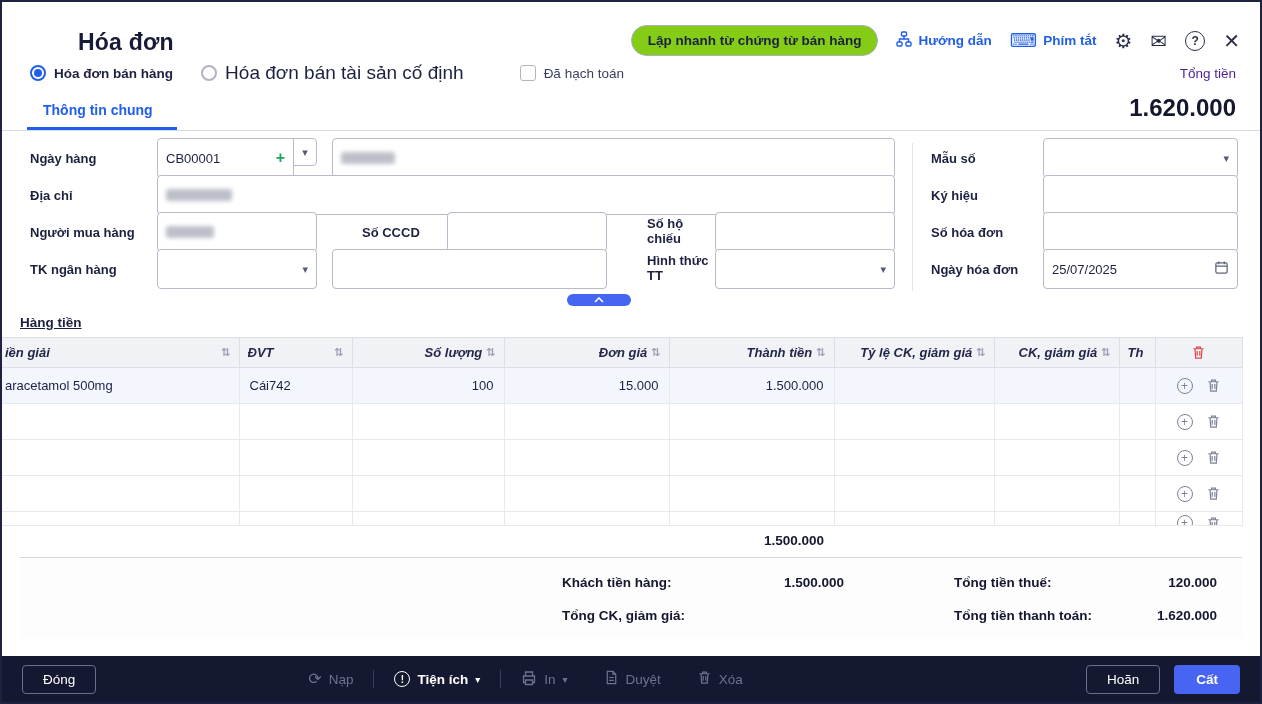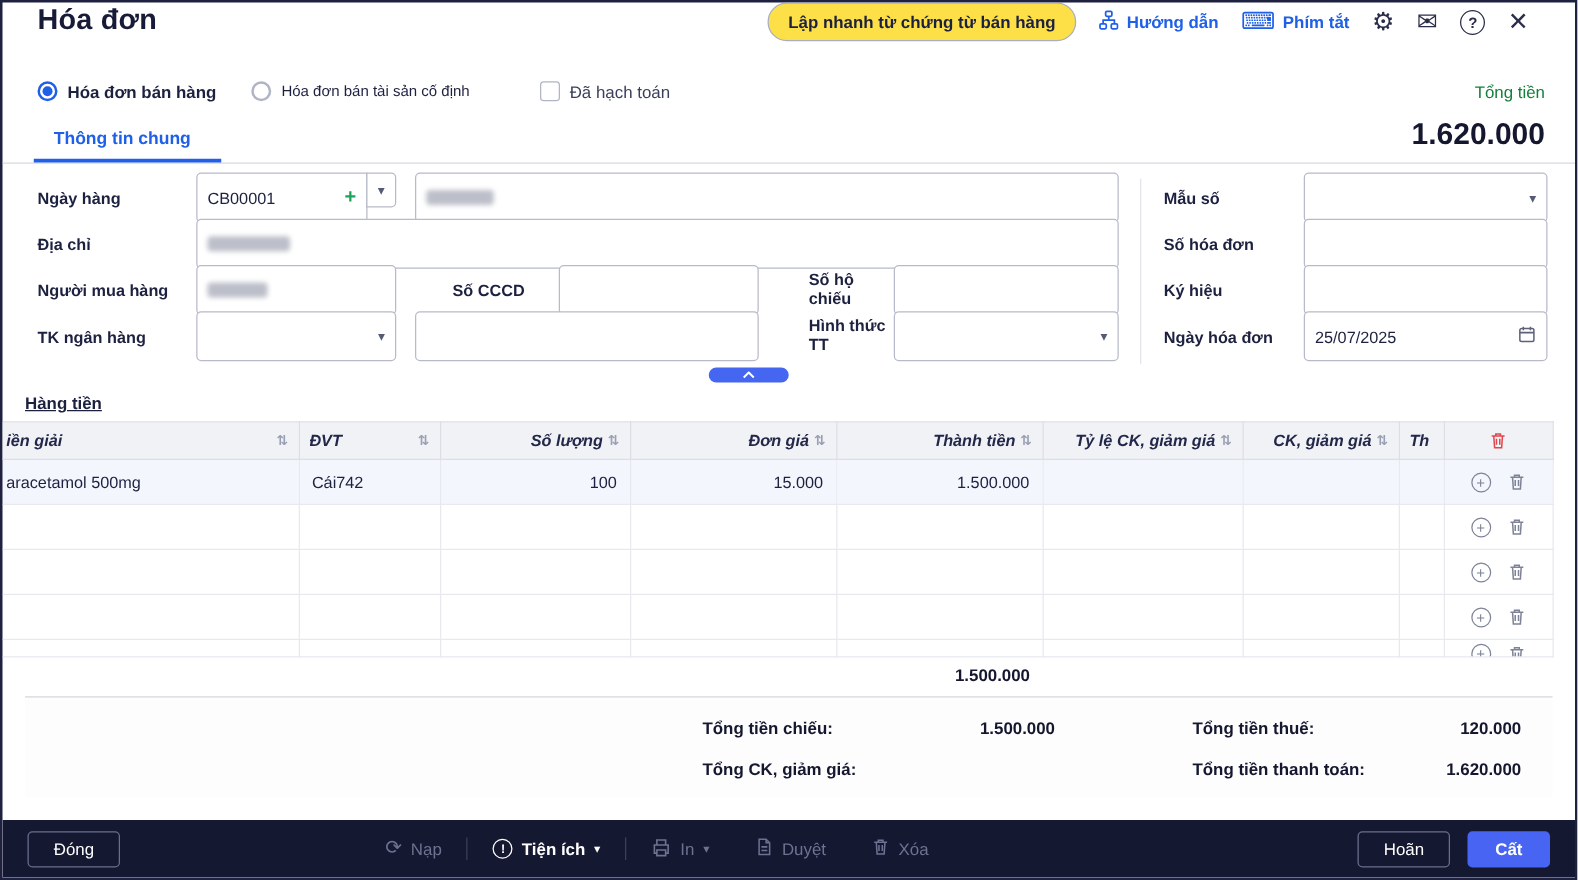--- a/index.html
+++ b/index.html
@@ -2,45 +2,45 @@
 <html><head>
 <meta charset="utf-8">
 <style>
   * { box-sizing: border-box; margin: 0; padding: 0; }
   body { margin:0; background:#e8e8ec; font-family:"Liberation Sans","DejaVu Sans",sans-serif; }
   .window {
     width:1262px; height:704px; background:#fff; border:2px solid #1e2140;
     display:flex; flex-direction:column; overflow:hidden; position:relative;
   }
   
-  .titlebar { height:54px; display:flex; align-items:flex-start; padding:0 37px 0 28px; flex-shrink:0; }
+  .titlebar { height:54px; display:flex; align-items:flex-end; padding:0 20px 0 28px; flex-shrink:0;margin-left:48px; }
   .page-title { font-size:23px; font-weight:800; color:#181b38; letter-spacing:.2px; }
   .titlebar-right { margin-left:auto; display:flex; align-items:center; gap:18px; }
-  .pill-btn { border:1px solid #a9aec0; border-radius:18px; background:#fde047; padding:7px 16px;
+  .pill-btn { border:1px solid #a9aec0; border-radius:18px; background:#84cc16; padding:7px 16px;
     font-size:13.5px; color:#1d2140; font-weight:600; cursor:pointer; white-space:nowrap; font-family:inherit; }
   .hlink { display:flex; align-items:center; gap:6px; color:#2060e8; font-size:13.5px; font-weight:600;
     text-decoration:none; cursor:pointer; }
   .kbd-glyph { font-size:19px; line-height:1; }
   .tool-icon { font-size:20px; color:#2a2e4a; cursor:pointer; line-height:1; }
   .help-circ { width:20px; height:20px; border:1.7px solid #2a2e4a; border-radius:50%;
     display:flex; align-items:center; justify-content:center; font-size:12px; font-weight:700; color:#2a2e4a; cursor:pointer; }
   .close-x { font-size:20px; color:#2a2e4a; cursor:pointer; font-weight:400; }
   
   .type-row { height:34px; display:flex; align-items:center; padding:0 24px 0 28px; flex-shrink:0; }
   .radio-item { display:flex; align-items:center; gap:8px; margin-right:28px; cursor:pointer; }
   .radio-dot { width:16px; height:16px; border-radius:50%; border:2px solid #2060e8; display:flex;
     align-items:center; justify-content:center; background:#fff; flex-shrink:0; }
   .radio-dot .dot { width:8px; height:8px; border-radius:50%; background:#2060e8; }
   .radio-dot.off { border:2px solid #b0b4c4; }
   .radio-label-b { font-size:13.5px; font-weight:700; color:#1d2140; }
-  .radio-label { font-size:12px; color:#1d2140; }
+  .radio-label { font-size:19px; color:#1d2140; }
   .chk-item { display:flex; align-items:center; gap:8px; margin-left:28px; cursor:pointer; }
   .chk-box { width:16px; height:16px; border:1.5px solid #b0b4c4; border-radius:3px; background:#fff; }
   .chk-label { font-size:13.5px; color:#3a3f5c; }
-  .total-label { margin-left:auto; font-size:13.5px; color:#15803d; }
+  .total-label { margin-left:auto; font-size:13.5px; color:#4c1d95; }
   
   .tab-row { height:41px; display:flex; align-items:flex-end; border-bottom:1px solid #d8dae2; flex-shrink:0; }
   .tab { margin-left:25px; padding:9px 24px 9px 16px; font-size:14px; font-weight:700; color:#2060e8;
     border-bottom:3px solid #2060e8; cursor:pointer; }
   .big-total { margin-left:auto; padding:0 24px 8px 0; font-size:24px; font-weight:800; color:#14172e; }
   
   .form-area { display:flex; padding-top:12px; flex-shrink:0; }
   .form-left { width:910px; flex-shrink:0; }
   .frow { display:flex; align-items:center; height:30px; margin:0 0 7px 28px; }
   .flabel { width:127px; font-weight:700; color:#1d2140; font-size:13px; flex-shrink:0; }
@@ -220,25 +220,25 @@
 
     <div class="form-right">
       <div class="frowR">
         <div class="flabelR">Mẫu số</div>
         <div class="inp sel">
           <span></span>
             <span class="caret">▾</span>
         </div>
       </div>
       <div class="frowR">
+        <div class="flabelR">Ký hiệu</div>
+        <input class="inp" style="">
+      </div>
+      <div class="frowR">
         <div class="flabelR">Số hóa đơn</div>
-        <input class="inp" style="">
-      </div>
-      <div class="frowR">
-        <div class="flabelR">Ký hiệu</div>
         <input class="inp" style="">
       </div>
       <div class="frowR">
         <div class="flabelR">Ngày hóa đơn</div>
         <div class="inp sel">
           <span>25/07/2025</span>
           <span class="cal-ico">
             <svg width="15" height="15" viewBox="0 0 16 16" fill="none" stroke="currentColor" stroke-width="1.3">
               <rect x="2" y="3" width="12" height="11" rx="1.5"></rect>
               <path d="M2 6.5h12M5 1.5v3M11 1.5v3"></path>
@@ -437,21 +437,21 @@
           </td>
       </tr>
     </tbody>
   </table>
 
   <div class="col-total">1.500.000</div>
 
   <div class="summary">
     <div class="sum-row">
       <span></span>
-      <span class="sum-lbl">Tổng tiền chiếu:</span>
+      <span class="sum-lbl">Khách tiền hàng:</span>
       <span class="sum-val">1.500.000</span>
       <span></span>
       <span class="sum-lbl">Tổng tiền thuế:</span>
       <span class="sum-val">120.000</span>
     </div>
     <div class="sum-row">
       <span></span>
       <span class="sum-lbl">Tổng CK, giảm giá:</span>
       <span class="sum-val"></span>
       <span></span>

